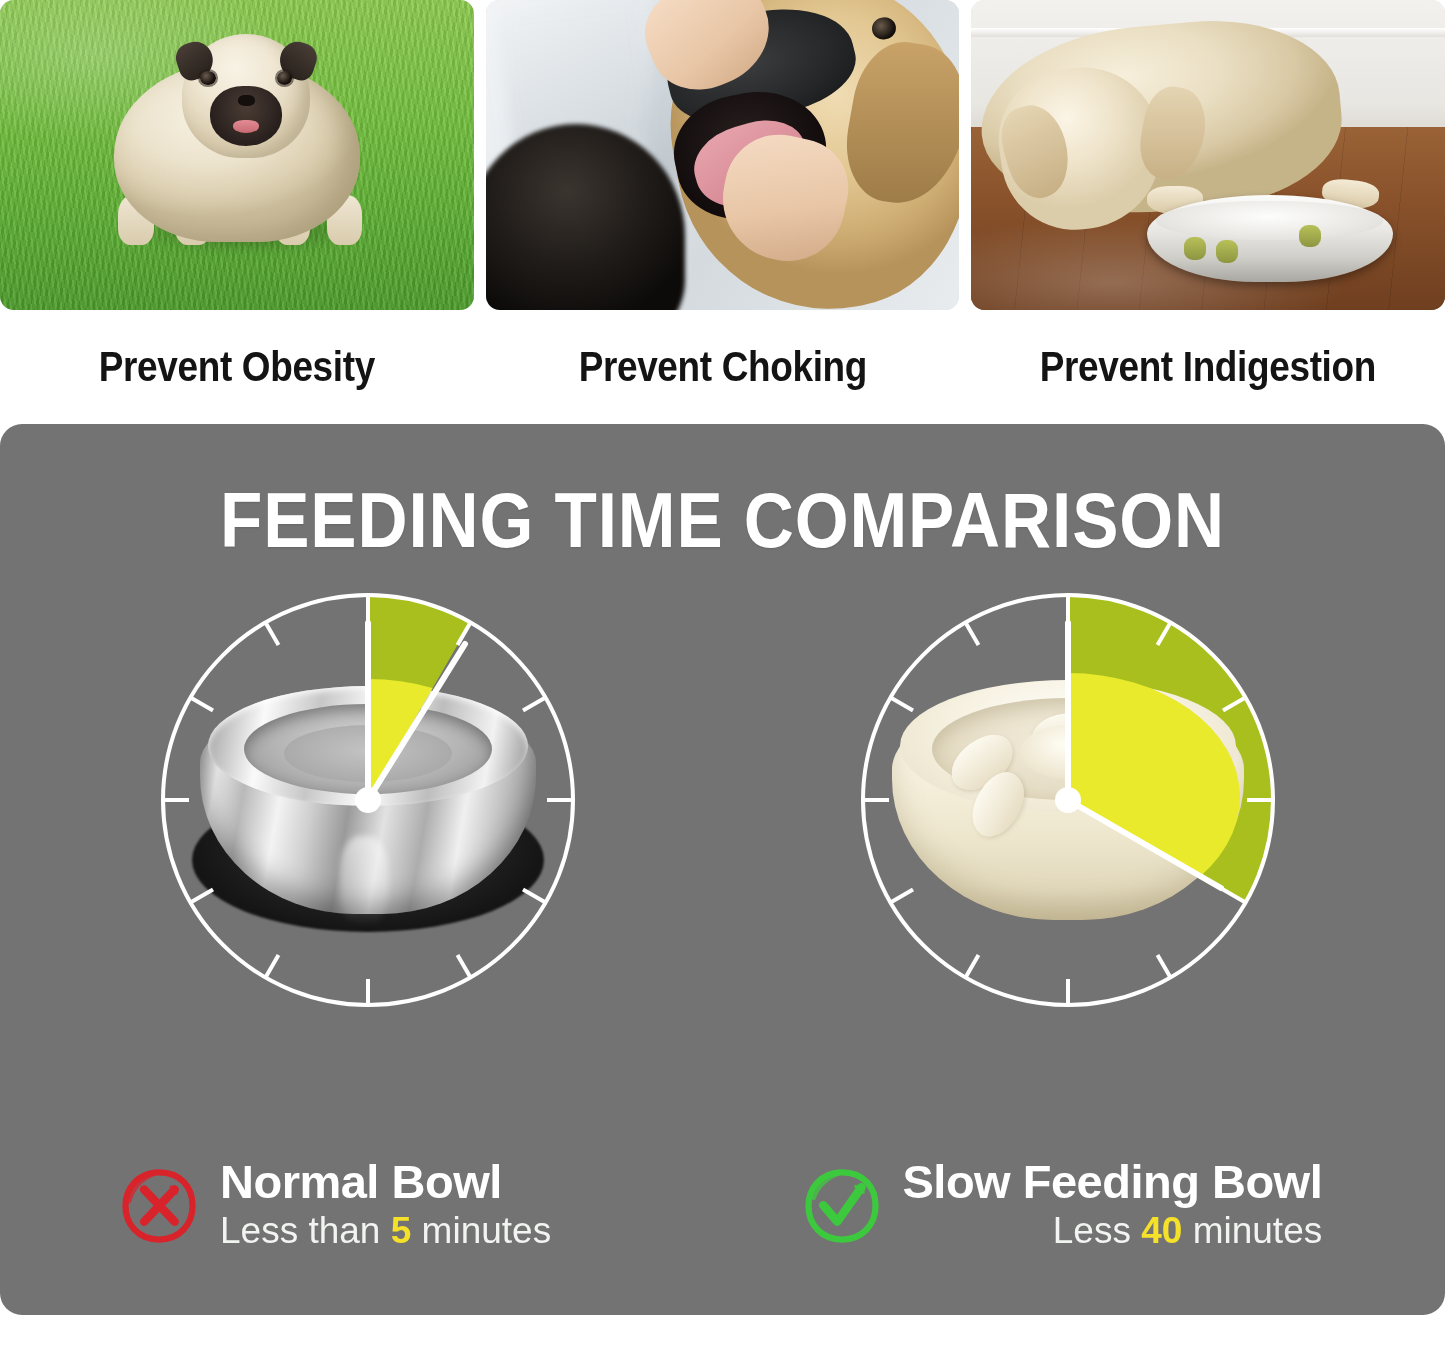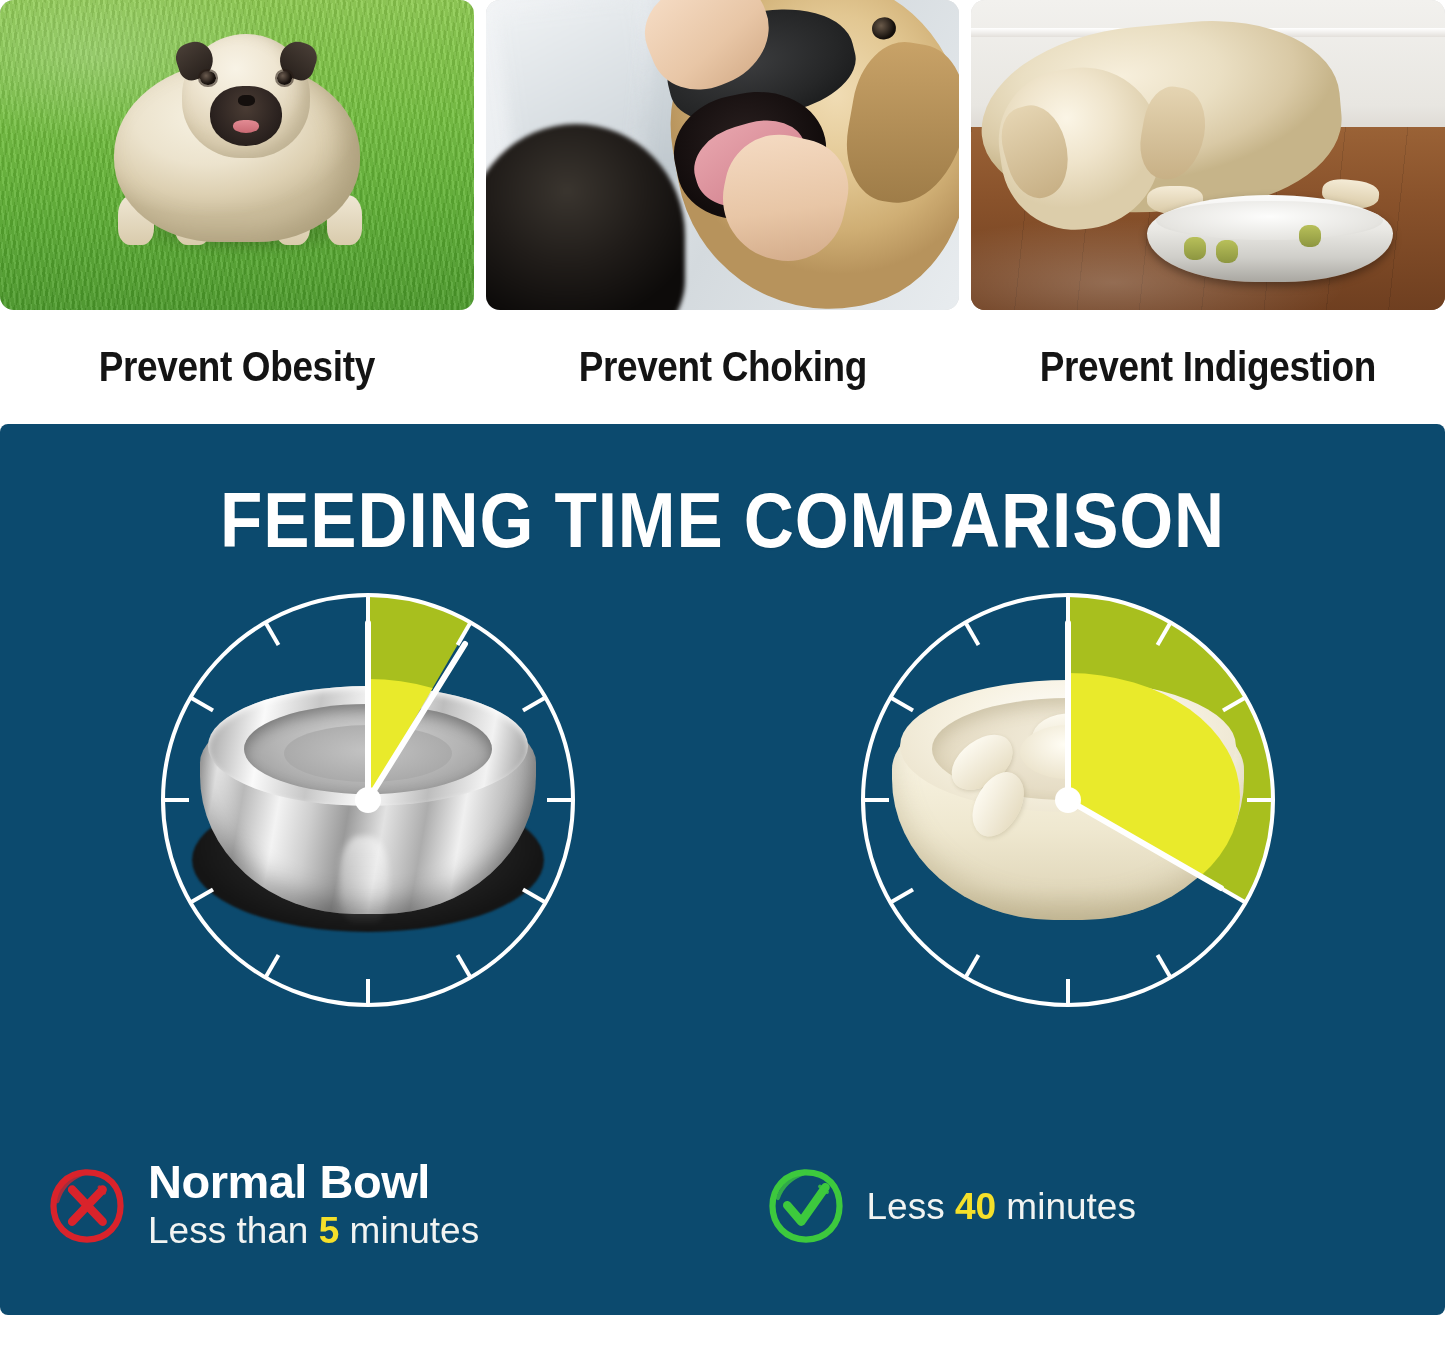--- a/index.html
+++ b/index.html
@@ -234,22 +234,22 @@
     letter-spacing: -0.4px;
     font-stretch: condensed;
     font-family: "Liberation Sans Narrow", "Liberation Sans", sans-serif;
     transform: scaleX(.88);
   }
 
   
   .panel {
     position: relative;
     height: 891px;
-    background: #0c4a6e;
-    border-radius: 8px;
+    background: #737373;
+    border-radius: 22px;
     overflow: hidden;
   }
   .panel-title {
     text-align: center;
     color: #ffffff;
     font-size: 77px;
     font-weight: 700;
     letter-spacing: 1px;
     padding-top: 52px;
     transform: scaleX(.9);
@@ -364,38 +364,39 @@
     position: absolute;
     left: 0; right: 0;
     bottom: 62px;
     display: flex;
   }
   .legend-col {
     flex: 1 1 0;
     display: flex;
     align-items: center;
     gap: 22px;
-    padding-left: 48px;
+    padding-left: 120px;
   }
   .legend-col.right { padding-left: 40px; }
   .mark-icon { width: 78px; height: 78px; flex: 0 0 78px; }
   .legend-text { display: flex; flex-direction: column; }
   .legend-title {
     color: #ffffff;
     font-size: 47px;
     font-weight: 700;
     line-height: 1.04;
     letter-spacing: -0.5px;
   }
   .legend-sub {
     color: #f2f4f2;
     font-size: 37px;
     font-weight: 400;
     line-height: 1.18;
     margin-top: 2px;
+    text-align: right;
   }
   .hl { color: #f5e02a; font-weight: 700; }
 </style>
 </head>
 <body>
 
 <div class="photo-strip">
 
   <div class="photo-card">
     <div class="photo-inner">
@@ -592,17 +593,18 @@
     </div>
 
     <div class="legend-col right">
       <svg class="mark-icon" viewBox="0 0 100 100">
         <path d="M50 7 C78 7 93 26 93 50 C93 74 76 93 50 93 C24 93 7 74 7 50 C7 27 23 8 48 7" fill="none" stroke="#3dc93d" stroke-width="8" stroke-linecap="round"></path>
         <path d="M14 40 C19 26 30 14 48 8" fill="none" stroke="#3dc93d" stroke-width="5" stroke-linecap="round" opacity=".75"></path>
         <path d="M26 49 L44 70 L75 26" fill="none" stroke="#3dc93d" stroke-width="11" stroke-linecap="round" stroke-linejoin="round"></path>
         <path d="M68 25 L77 32" fill="none" stroke="#3dc93d" stroke-width="5" stroke-linecap="round" opacity=".8"></path>
       </svg>
       <div class="legend-text">
+        <div class="legend-title">Slow Feeding Bowl</div>
         <div class="legend-sub"><span>Less </span><span class="hl">40</span><span> minutes</span></div>
       </div>
     </div>
   </div>
 </div>
 
 </body></html>

